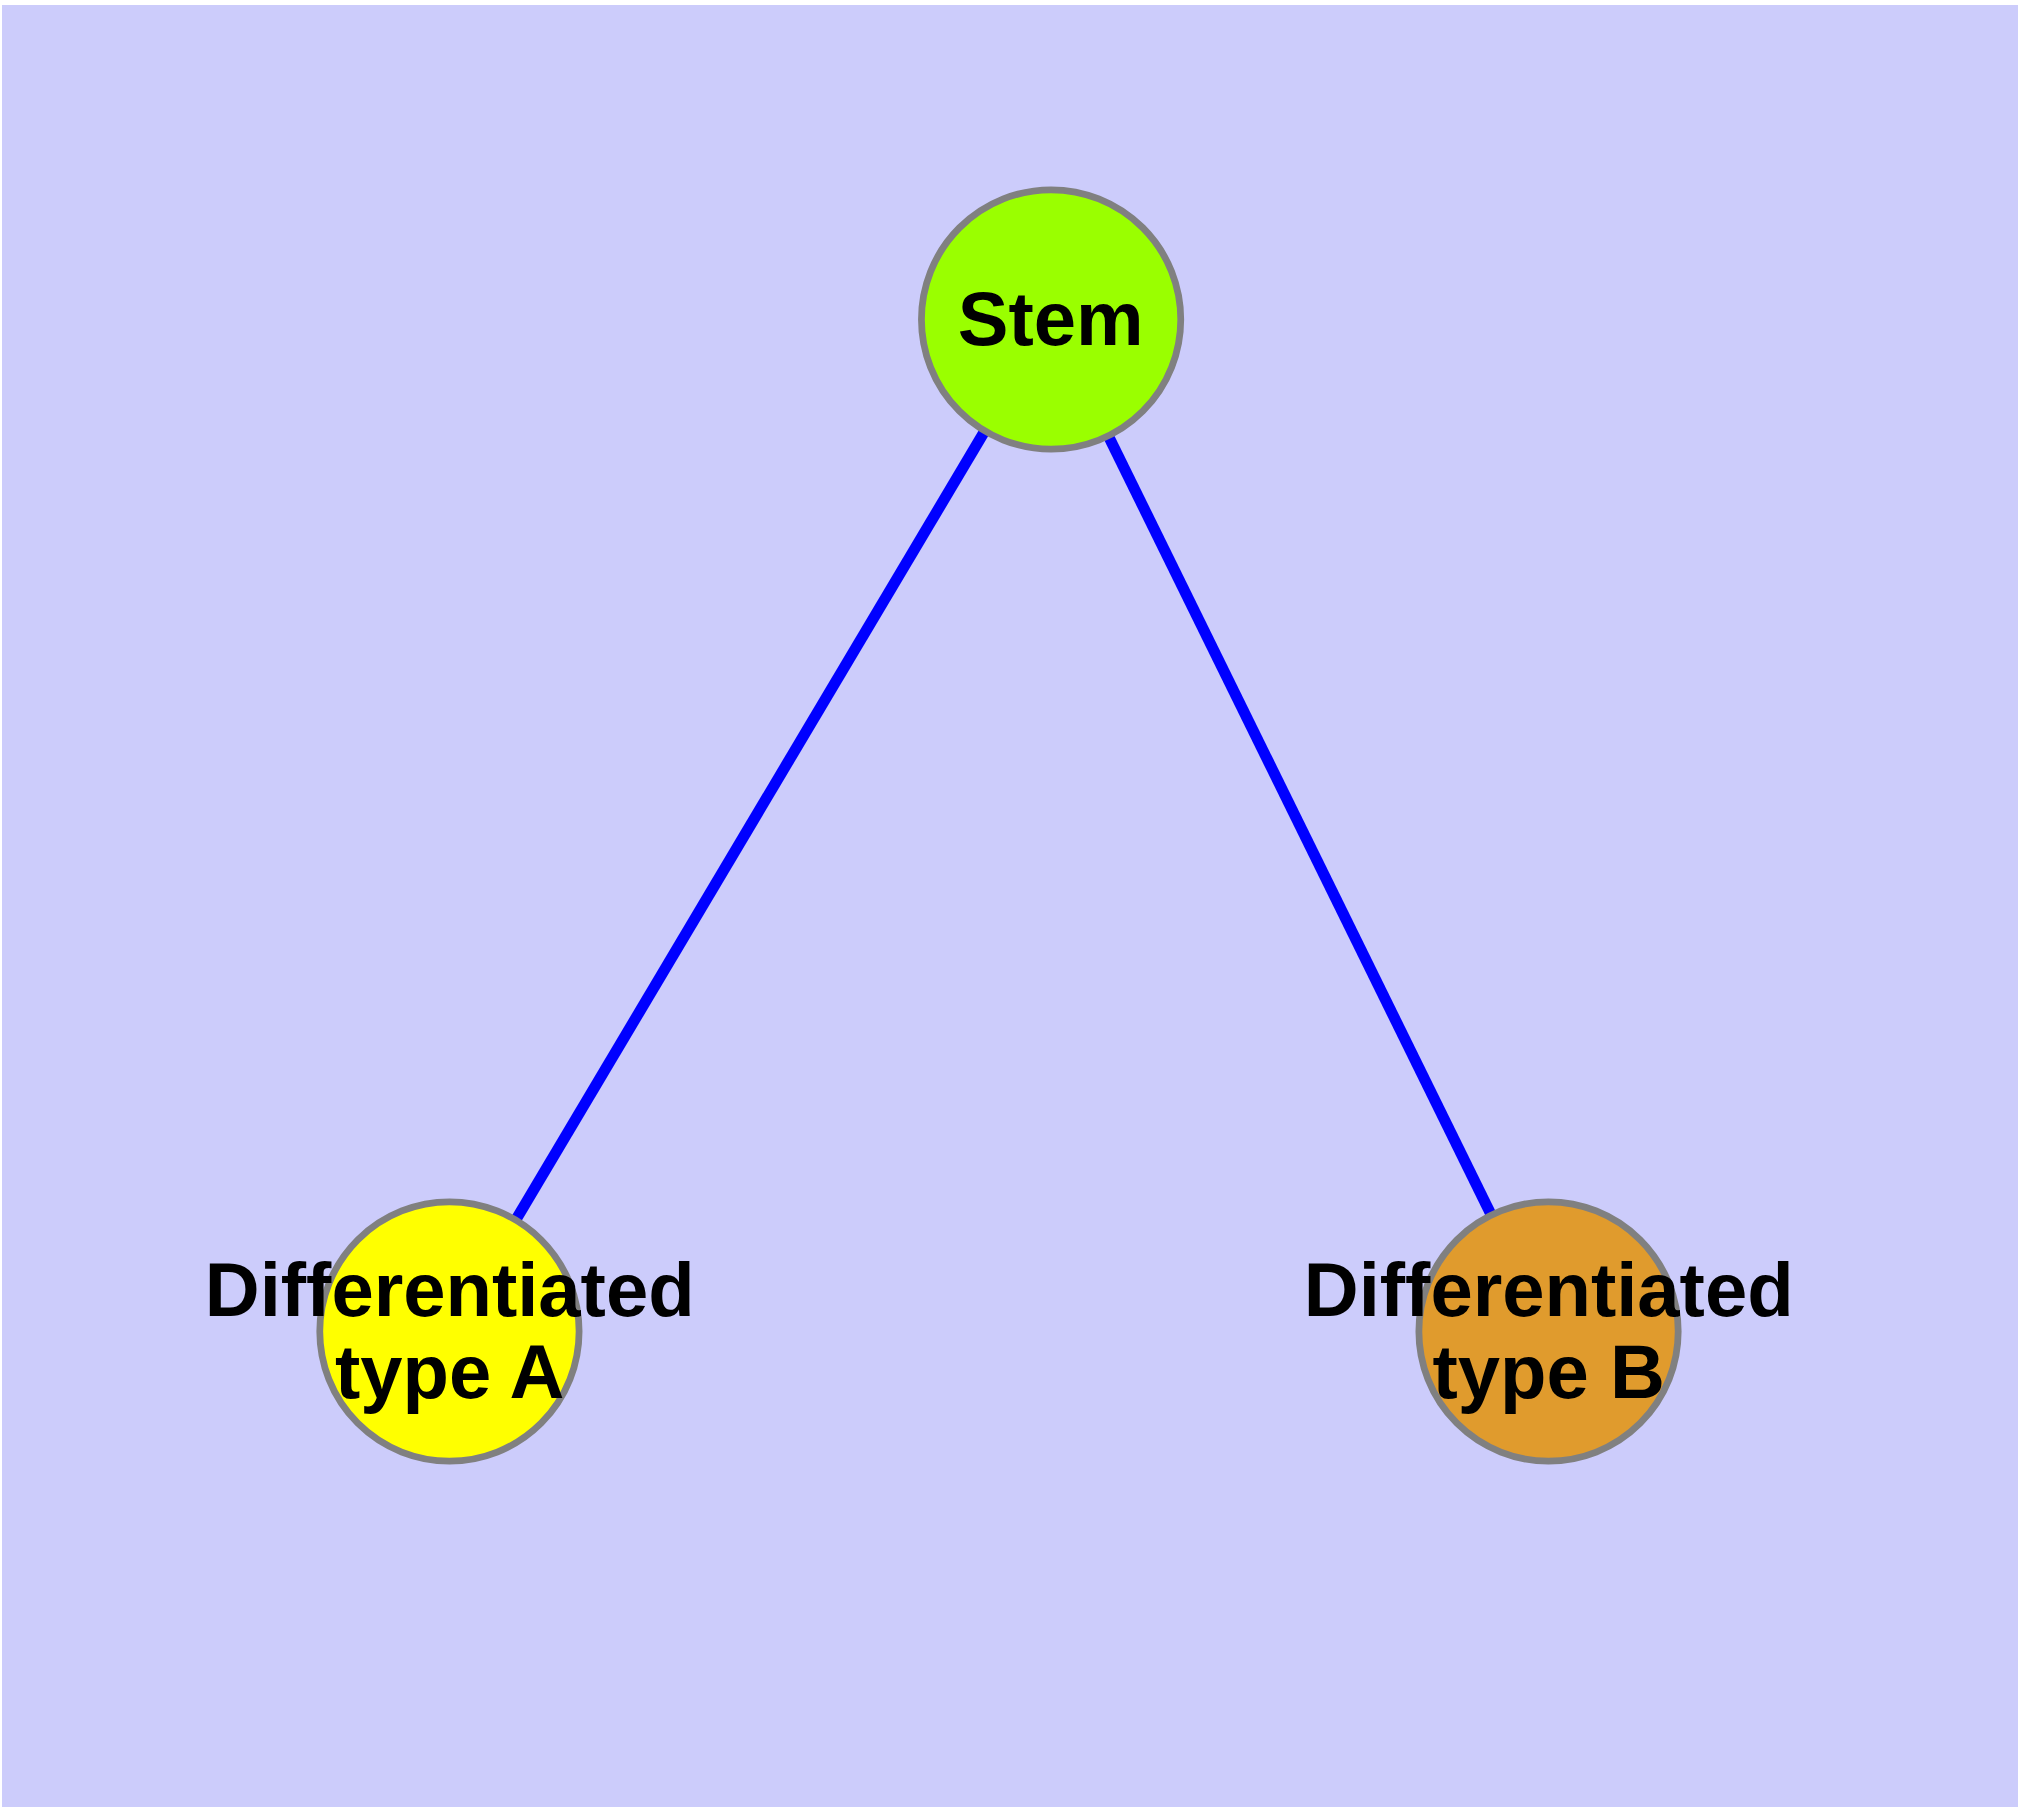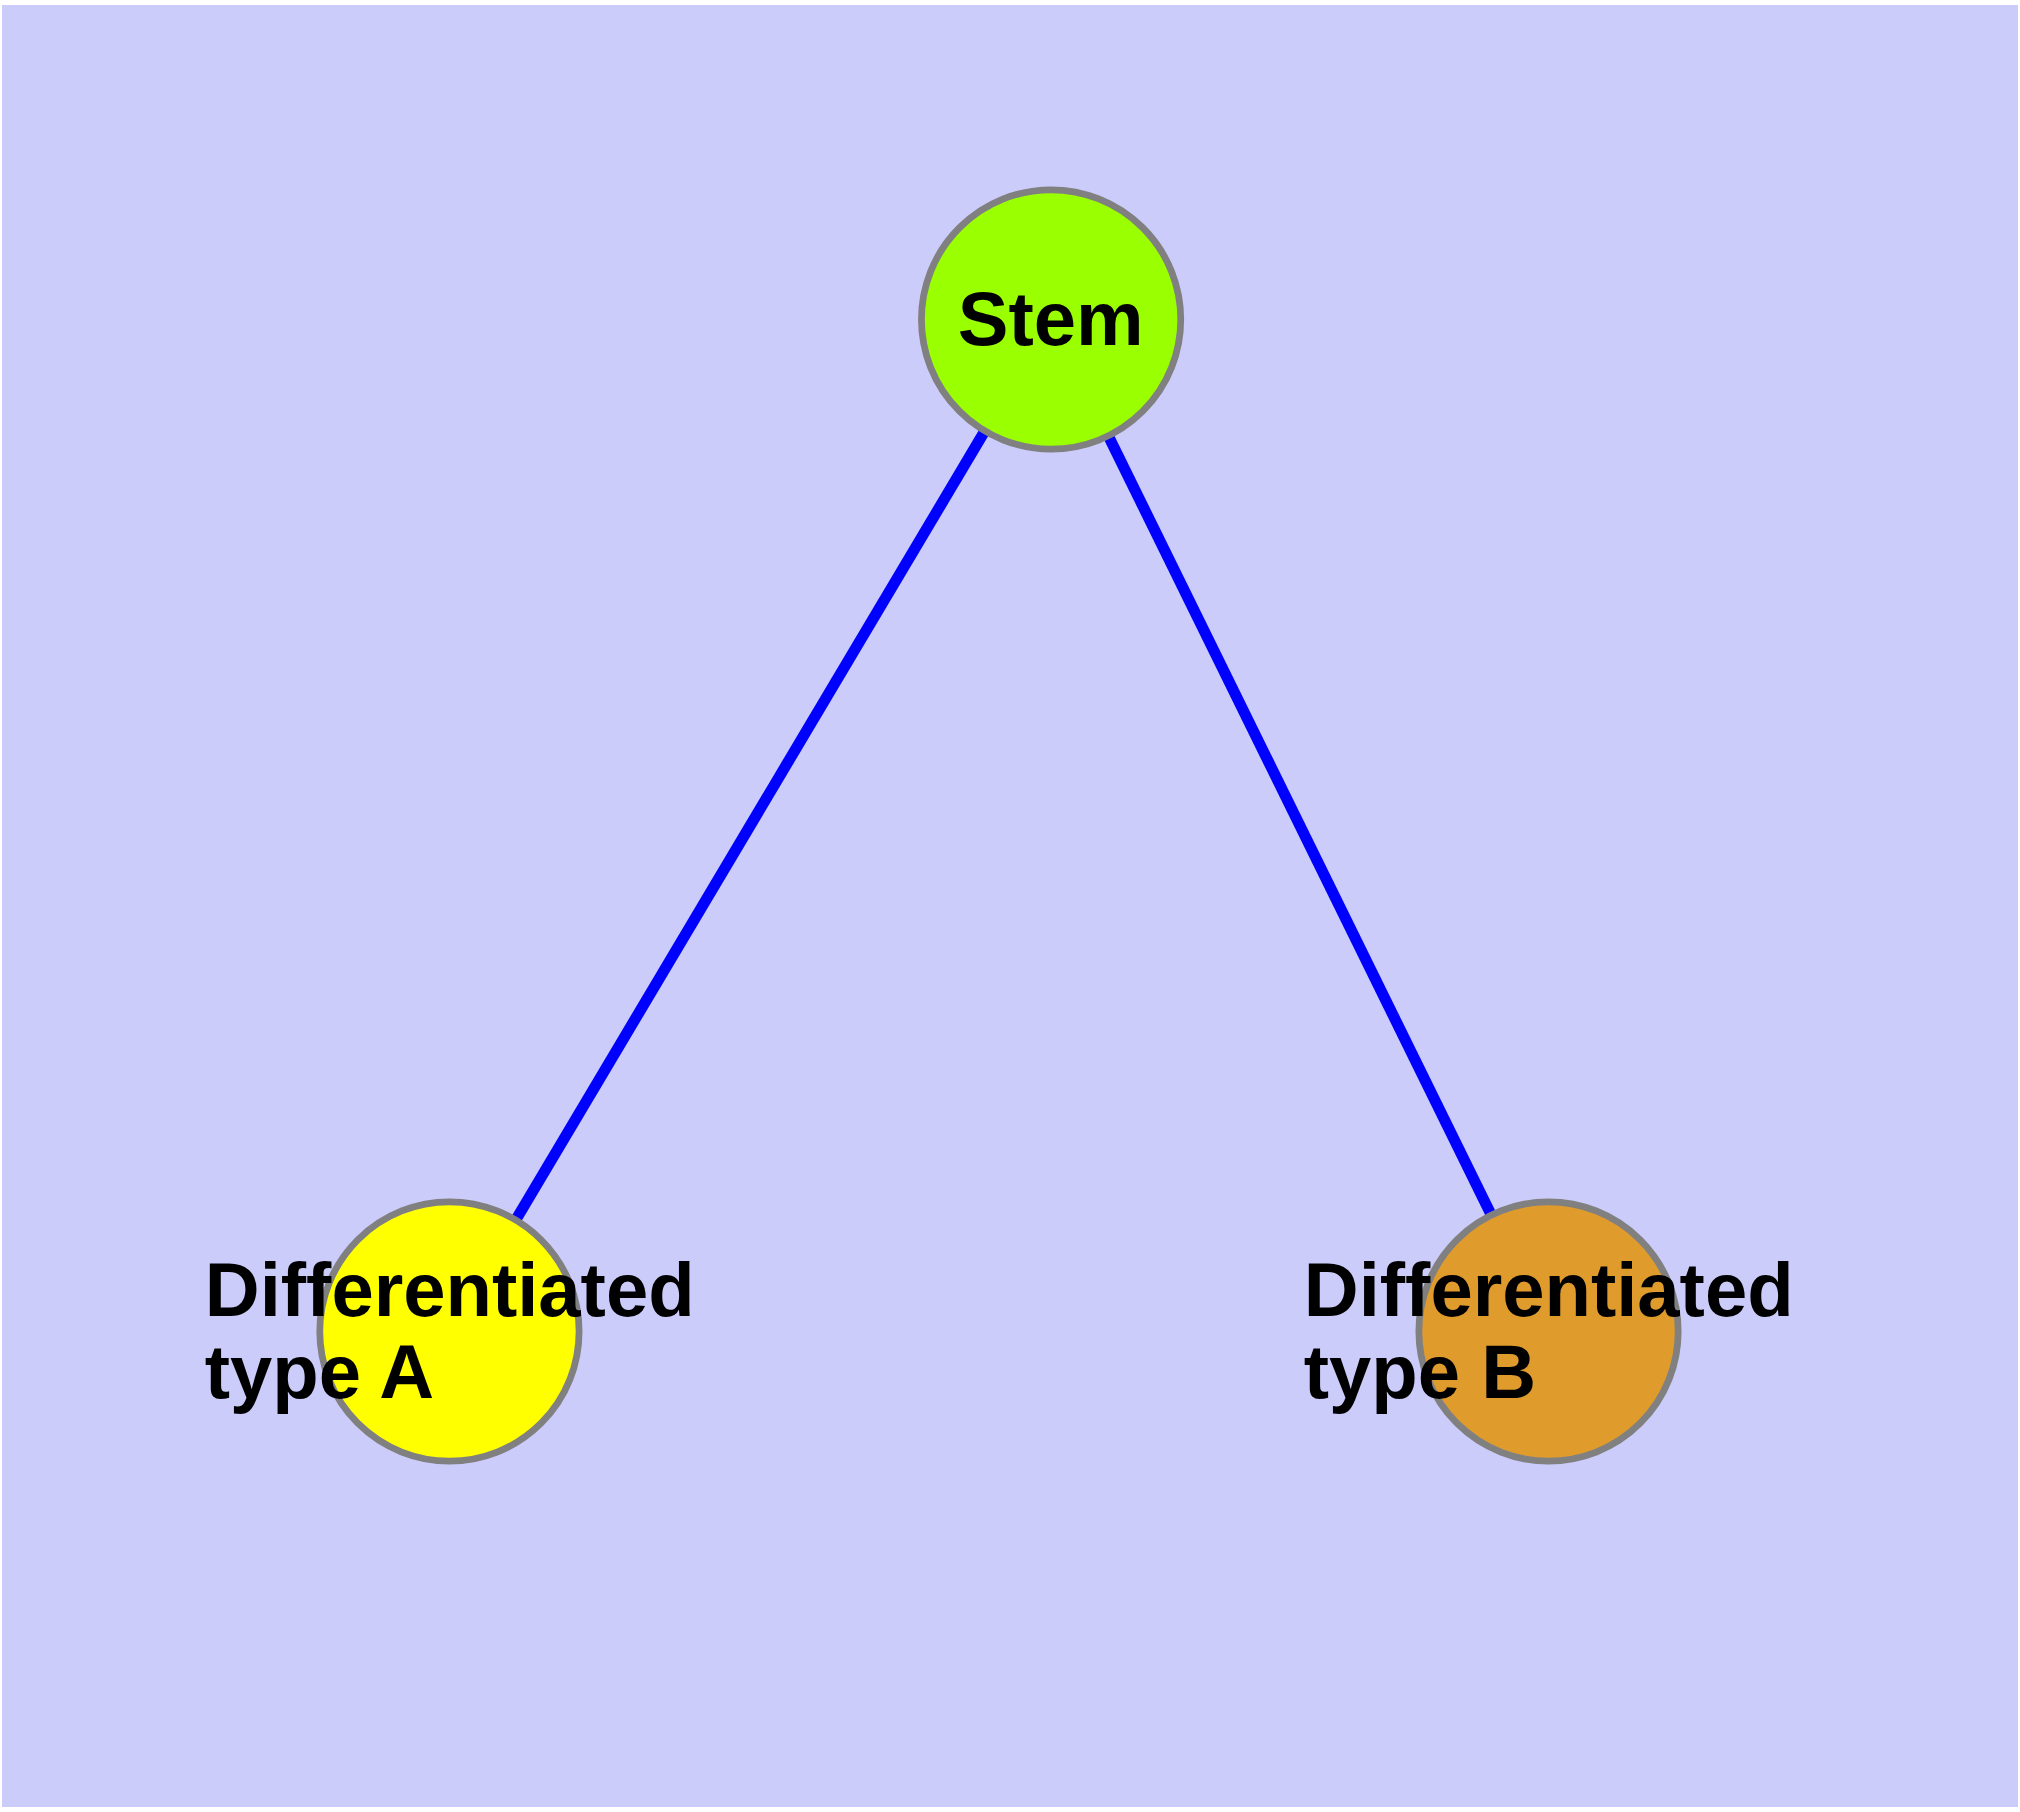--- a/index.html
+++ b/index.html
@@ -41,20 +41,21 @@
     stroke-width: 13;
     stroke-linecap: butt;
     fill: none;
   }
   .node-label {
     position: absolute;
     color: #000000;
     font-weight: bold;
     font-size: 76px;
     line-height: 82px;
+    text-align: center;
     white-space: nowrap;
     transform: translate(-50%, -50%);
     pointer-events: none;
     font-family: "Liberation Sans", "DejaVu Sans", sans-serif;
   }
 </style>
 </head>
 <body>
 
 <div id="canvas">

